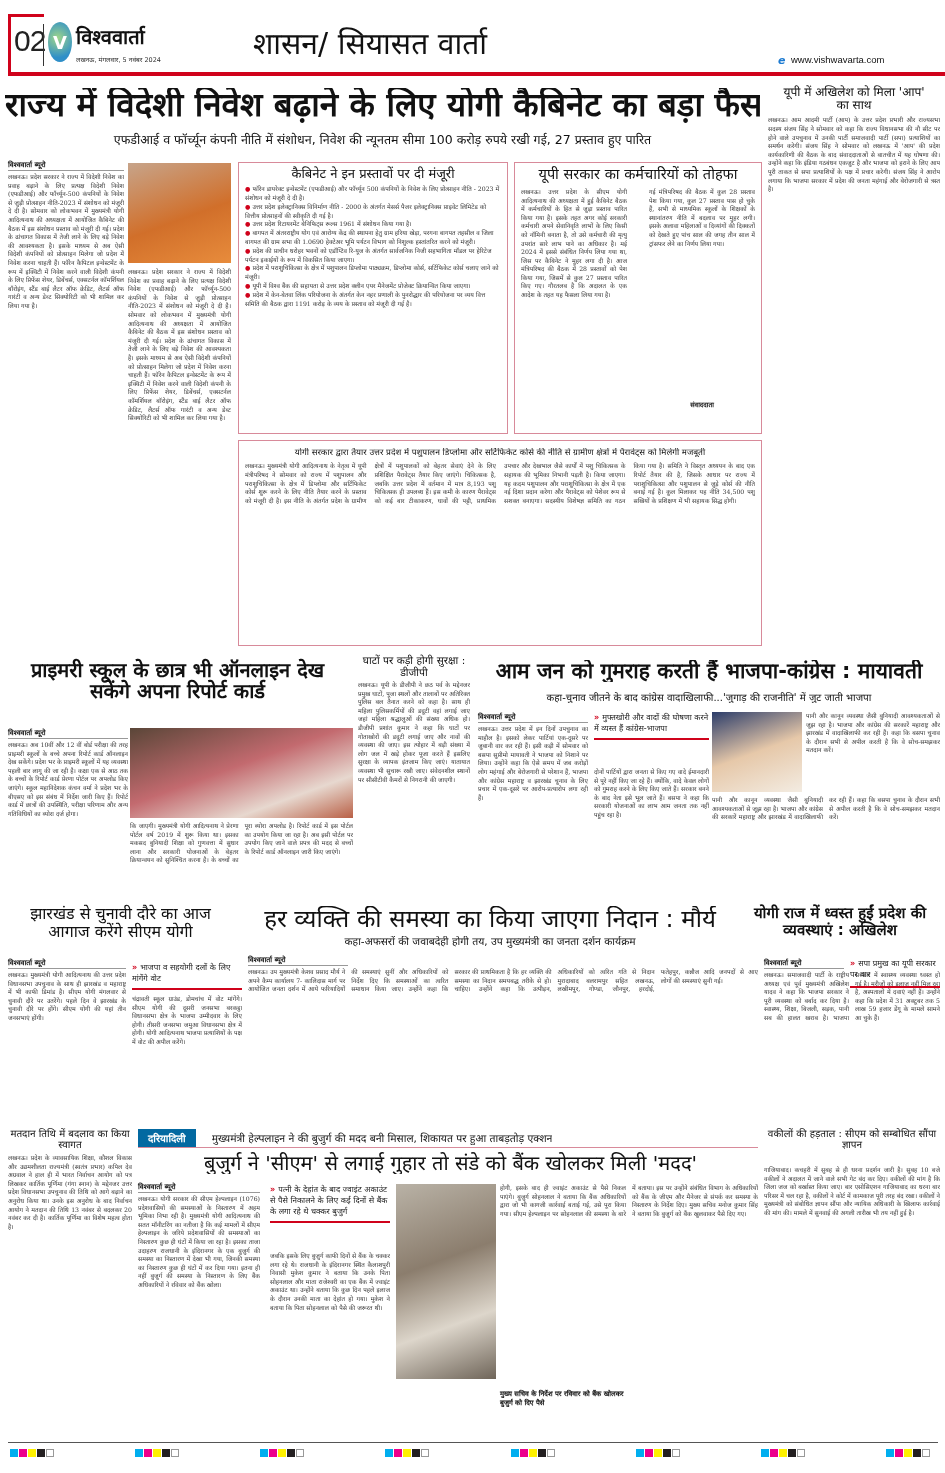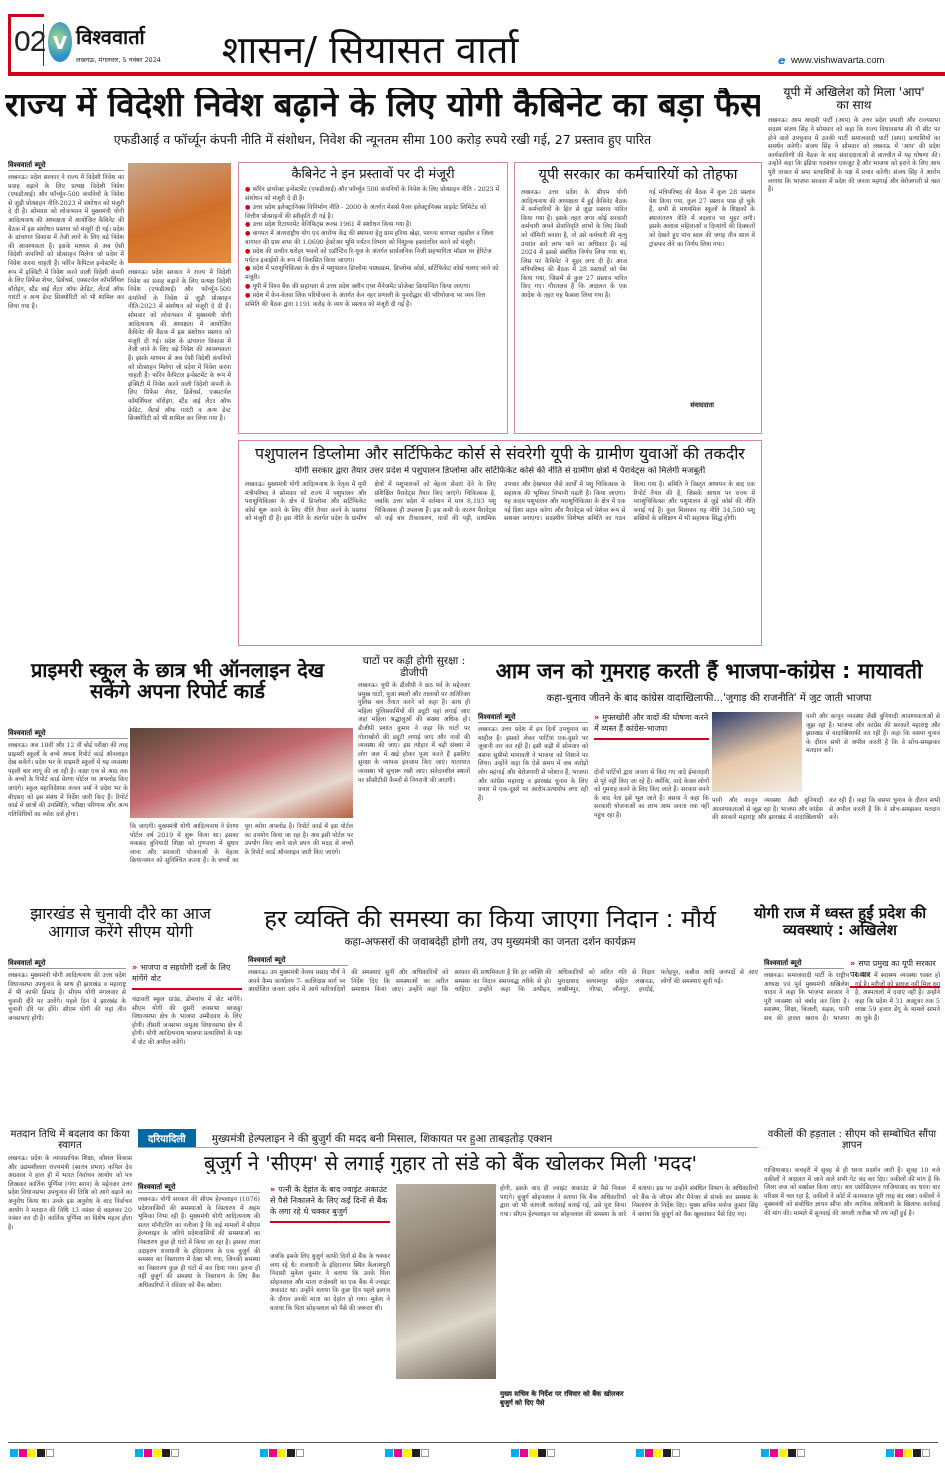--- a/index.html
+++ b/index.html
@@ -21,21 +21,21 @@
 <body>
 
 <div class="abs" style="left:0;top:0;width:945px;height:78px;">
   <div class="abs" style="left:8px;top:14px;width:36px;height:3px;background:#d0021b"></div>
   <div class="abs" style="left:8px;top:14px;width:3px;height:60px;background:#d0021b"></div>
   <div class="abs" style="left:14px;top:24px;font-family:'Liberation Sans',sans-serif;font-size:30px;color:#222;letter-spacing:-1px">02</div>
   <div class="abs" style="left:43px;top:24px;width:1px;height:42px;background:#333"></div>
   <div class="abs" style="left:48px;top:22px;width:24px;height:40px;border-radius:50%;background:radial-gradient(circle at 40% 40%,#9fd68a,#2f8fc8 70%);display:flex;align-items:center;justify-content:center;color:#fff;font-weight:bold;font-size:18px">V</div>
   <div class="abs" style="left:76px;top:23px;font-size:20px;font-weight:bold;color:#111">विश्ववार्ता</div>
   <div class="abs" style="left:76px;top:55px;font-size:6.5px;color:#333">लखनऊ,  मंगलवार, 5 नवंबर 2024</div>
-  <div class="abs" style="left:200px;top:22px;width:340px;text-align:center;font-size:38px;color:#111">शासन/ सियासत वार्ता</div>
+  <div class="abs" style="left:200px;top:22px;width:340px;text-align:center;font-size:30px;color:#111">शासन/ सियासत वार्ता</div>
   <div class="abs" style="left:778px;top:54px;font-size:11px;color:#1e7bd1;font-weight:bold;font-style:italic">e</div>
   <div class="abs" style="left:791px;top:54px;font-family:'Liberation Sans',sans-serif;font-size:9.5px;color:#111">www.vishwavarta.com</div>
   <div class="abs" style="left:8px;top:72px;width:937px;height:4px;background:#d0021b"></div>
 </div>
 
 <div class="abs hl" style="left:5px;top:88px;width:755px;font-size:33px;white-space:nowrap;overflow:hidden">राज्य में विदेशी निवेश बढ़ाने के लिए योगी कैबिनेट का बड़ा फैसला</div>
 <div class="abs hl-light" style="left:5px;top:133px;width:755px;font-size:12.5px;white-space:nowrap">एफडीआई व फॉर्च्यून कंपनी नीति में संशोधन, निवेश की न्यूनतम सीमा 100 करोड़ रुपये रखी गई, 27 प्रस्ताव हुए पारित</div>
 
 <div class="abs" style="left:8px;top:160px;width:116px;height:470px">
   <div class="byline">विश्ववार्ता ब्यूरो</div>
@@ -68,21 +68,20 @@
     </div>
   </div>
 </div>
 
 <div class="abs" style="left:768px;top:86px;width:172px;height:560px">
   <div class="hl-light" style="font-size:12px;margin:0 8px 4px">यूपी में अखिलेश को मिला 'आप' का साथ</div>
   <div class="body-text" style="height:520px">लखनऊ। आम आदमी पार्टी (आप) के उत्तर प्रदेश प्रभारी और राज्यसभा सदस्य संजय सिंह ने सोमवार को कहा कि राज्य विधानसभा की नौ सीट पर होने वाले उपचुनाव में उनकी पार्टी समाजवादी पार्टी (सपा) प्रत्याशियों का समर्थन करेगी। संजय सिंह ने सोमवार को लखनऊ में 'आप' की प्रदेश कार्यकारिणी की बैठक के बाद संवाददाताओं से बातचीत में यह घोषणा की। उन्होंने कहा कि इंडिया गठबंधन एकजुट है और भाजपा को हराने के लिए आप पूरी ताकत से सपा प्रत्याशियों के पक्ष में प्रचार करेगी। संजय सिंह ने आरोप लगाया कि भाजपा सरकार में प्रदेश की जनता महंगाई और बेरोजगारी से त्रस्त है।</div>
 </div>
 
 <div class="abs box-pink" style="left:238px;top:440px;width:524px;height:206px;padding:4px 6px">
-  <div class="hl-light" style="font-size:16px;white-space:nowrap;overflow:hidden">पशुपालन डिप्लोमा और सर्टिफिकेट कोर्स से संवरेगी यूपी के ग्रामीण युवाओं की तकदीर</div>
   <div class="hl-light" style="font-size:8.5px;white-space:nowrap;overflow:hidden;margin:3px 0 5px">योगी सरकार द्वारा तैयार उत्तर प्रदेश में पशुपालन डिप्लोमा और सर्टिफिकेट कोर्स की नीति से ग्रामीण क्षेत्रों में पैरावेट्स को मिलेगी मजबूती</div>
   <div class="body-text" style="column-count:4;column-gap:8px;height:160px">लखनऊ। मुख्यमंत्री योगी आदित्यनाथ के नेतृत्व में यूपी मंत्रीपरिषद ने सोमवार को राज्य में पशुपालन और पराशुचिकित्सा के क्षेत्र में डिप्लोमा और सर्टिफिकेट कोर्स शुरू करने के लिए नीति तैयार करने के प्रस्ताव को मंजूरी दी है। इस नीति के अंतर्गत प्रदेश के ग्रामीण क्षेत्रों में पशुपालकों को बेहतर सेवाएं देने के लिए प्रशिक्षित पैरावेट्स तैयार किए जाएंगे। चिकित्सक है, जबकि उत्तर प्रदेश में वर्तमान में मात्र 8,193 पशु चिकित्सक ही उपलब्ध हैं। इस कमी के कारण पैरावेट्स को कई बार टीकाकरण, घावों की पट्टी, प्राथमिक उपचार और देखभाल जैसे कार्यों में पशु चिकित्सक के सहायक की भूमिका निभानी पड़ती है। किया जाएगा। यह कदम पशुपालन और पराशुचिकित्सा के क्षेत्र में एक नई दिशा प्रदान करेगा और पैरावेट्स को पेशेवर रूप से सशक्त बनाएगा। सदस्यीय विशेषज्ञ समिति का गठन किया गया है। समिति ने विस्तृत अध्ययन के बाद एक रिपोर्ट तैयार की है, जिसके आधार पर राज्य में पराशुचिकित्सा और पशुपालन से जुड़े कोर्स की नीति बनाई गई है। कुल मिलाकर यह नीति 34,500 पशु सखियों के प्रशिक्षण में भी सहायक सिद्ध होगी।</div>
 </div>
 
 <div class="abs hl" style="left:10px;top:660px;width:335px;font-size:20px">प्राइमरी स्कूल के छात्र भी ऑनलाइन देख सकेंगे अपना रिपोर्ट कार्ड</div>
 <div class="abs" style="left:8px;top:728px;width:120px;height:166px">
   <div class="byline">विश्ववार्ता ब्यूरो</div>
   <div class="body-text" style="height:150px">लखनऊ। अब 10वीं और 12 वीं बोर्ड परीक्षा की तरह प्राइमरी स्कूलों के बच्चे अपना रिपोर्ट कार्ड ऑनलाइन देख सकेंगे। प्रदेश भर के प्राइमरी स्कूलों में यह व्यवस्था पहली बार लागू की जा रही है। कक्षा एक से आठ तक के बच्चों के रिपोर्ट कार्ड प्रेरणा पोर्टल पर अपलोड किए जाएंगे। स्कूल महानिदेशक कंचन वर्मा ने प्रदेश भर के बीएसए को इस संबंध में निर्देश जारी किए हैं। रिपोर्ट कार्ड में छात्रों की उपस्थिति, परीक्षा परिणाम और अन्य गतिविधियों का ब्योरा दर्ज होगा।</div>
 </div>
 <div class="abs photo" style="left:130px;top:728px;width:223px;height:90px;background:linear-gradient(160deg,#5a4638,#c36a6f 45%,#e7d8cf 75%,#b96046)"></div>

